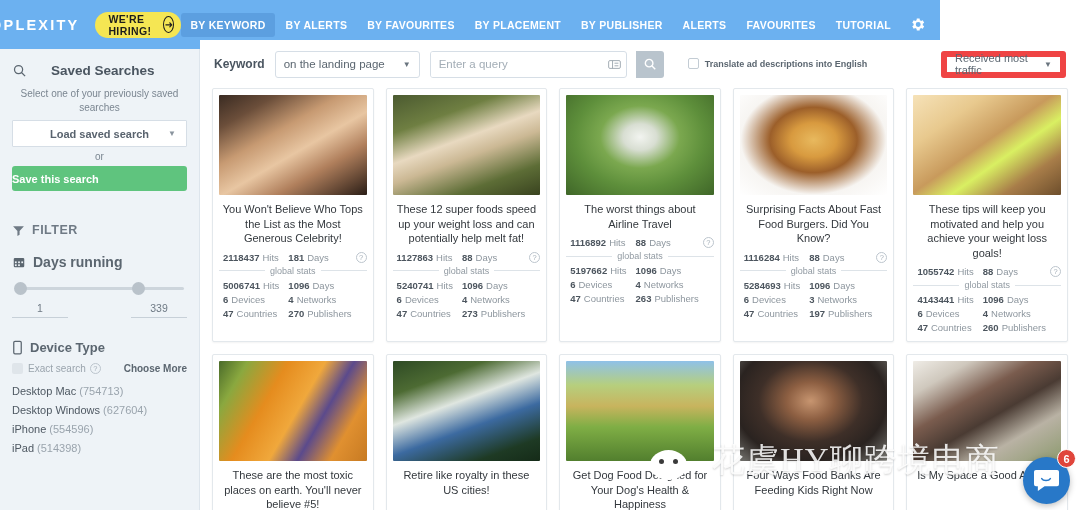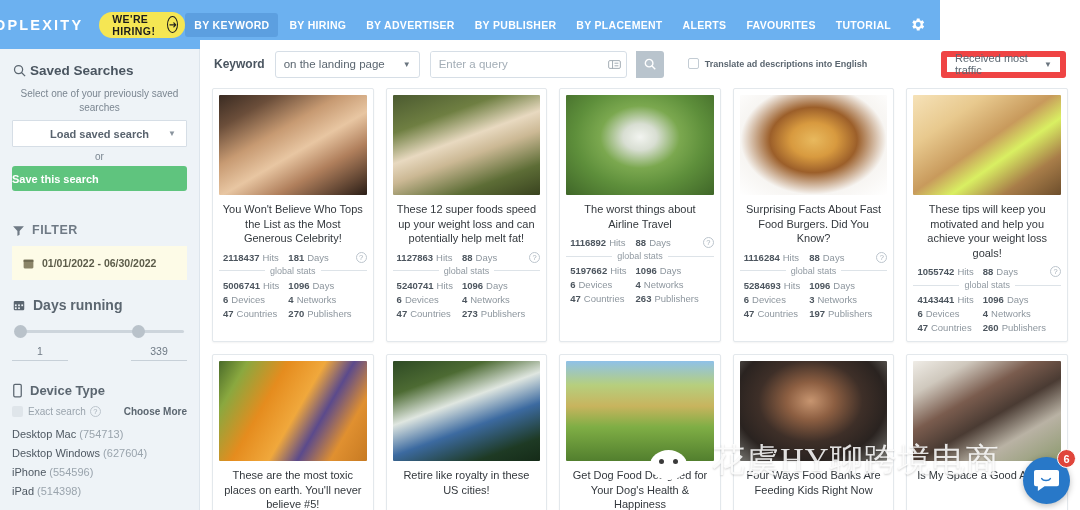--- a/index.html
+++ b/index.html
@@ -58,21 +58,21 @@
 
   
   .sidebar {
     position: absolute; top: 49px; left: 0;
     width: 200px; height: 461px;
     background: #eef3f7;
     border-right: 1px solid #dde5ec;
     padding: 0 12px;
   }
   .side-head {
-    display: flex; align-items: flex-start; gap: 3px;
+    display: flex; align-items: flex-start; gap: 24px;
     margin-top: 14px;
   }
   .side-head .t { font-size: 13.5px; font-weight: bold; color: #4a5560; }
   .side-sub {
     font-size: 10px; color: #7b8691; text-align: center;
     line-height: 1.35; margin: 9px 6px 6px;
   }
   .load-saved {
     height: 27px; background: #fff; border: 1px solid #d6dee6;
     border-radius: 1px; display: flex; align-items: center;
@@ -273,24 +273,24 @@
         </svg>
       </span>
       <span class="brand-name">ADPLEXITY</span>
     </div>
     <div class="hiring">
       <span class="hiring-text">WE'RE HIRING!</span>
       <span class="hiring-arrow">➜</span>
     </div>
     <nav class="topnav">
       <a class="active">BY KEYWORD</a>
-      <a>BY HIRING</a>
-      <a>BY ADVERTISER</a>
+      <a>BY ALERTS</a>
+      <a>BY FAVOURITES</a>
+      <a>BY PLACEMENT</a>
       <a>BY PUBLISHER</a>
-      <a>BY PLACEMENT</a>
       <a>ALERTS</a>
       <a>FAVOURITES</a>
       <a>TUTORIAL</a>
       <span class="gear-btn">
         <svg width="17" height="17" viewBox="0 0 24 24" fill="#fff">
           <path d="M19.4 13a7.6 7.6 0 000-2l2-1.6-2-3.4-2.4 1a7.5 7.5 0 00-1.7-1L15 3.4h-4l-.3 2.6a7.5 7.5 0 00-1.7 1l-2.4-1-2 3.4L6.6 11a7.6 7.6 0 000 2l-2 1.6 2 3.4 2.4-1a7.5 7.5 0 001.7 1l.3 2.6h4l.3-2.6a7.5 7.5 0 001.7-1l2.4 1 2-3.4-2-1.6zM13 15.5a3.5 3.5 0 110-7 3.5 3.5 0 010 7z"></path>
         </svg>
       </span>
     </nav>
   </div>
@@ -313,27 +313,20 @@
       <span>Save this search</span>
     </div>
 
     <div class="filter-head">
       <svg width="13" height="13" viewBox="0 0 24 24" fill="#6f7a85">
         <path d="M2 4h20l-8 9v7l-4 2v-9z"></path>
       </svg>
       <span class="t">FILTER</span>
     </div>
 
-    <div class="date-box">
-      <svg width="13" height="13" viewBox="0 0 24 24" fill="#8a8468">
-        <rect x="3" y="5" width="18" height="16" rx="2"></rect>
-        <rect x="3" y="5" width="18" height="4" fill="#6f6a52"></rect>
-      </svg>
-      <span class="d">01/01/2022 - 06/30/2022</span>
-    </div>
 
     <div class="days-head">
       <svg width="14" height="14" viewBox="0 0 24 24" fill="#5b6670">
         <rect x="3" y="5" width="18" height="16" rx="2"></rect>
         <rect x="5" y="11" width="3" height="3" fill="#eef3f7"></rect>
         <rect x="10.5" y="11" width="3" height="3" fill="#eef3f7"></rect>
         <rect x="16" y="11" width="3" height="3" fill="#eef3f7"></rect>
         <rect x="5" y="16" width="3" height="3" fill="#eef3f7"></rect>
         <rect x="10.5" y="16" width="3" height="3" fill="#eef3f7"></rect>
       </svg>

